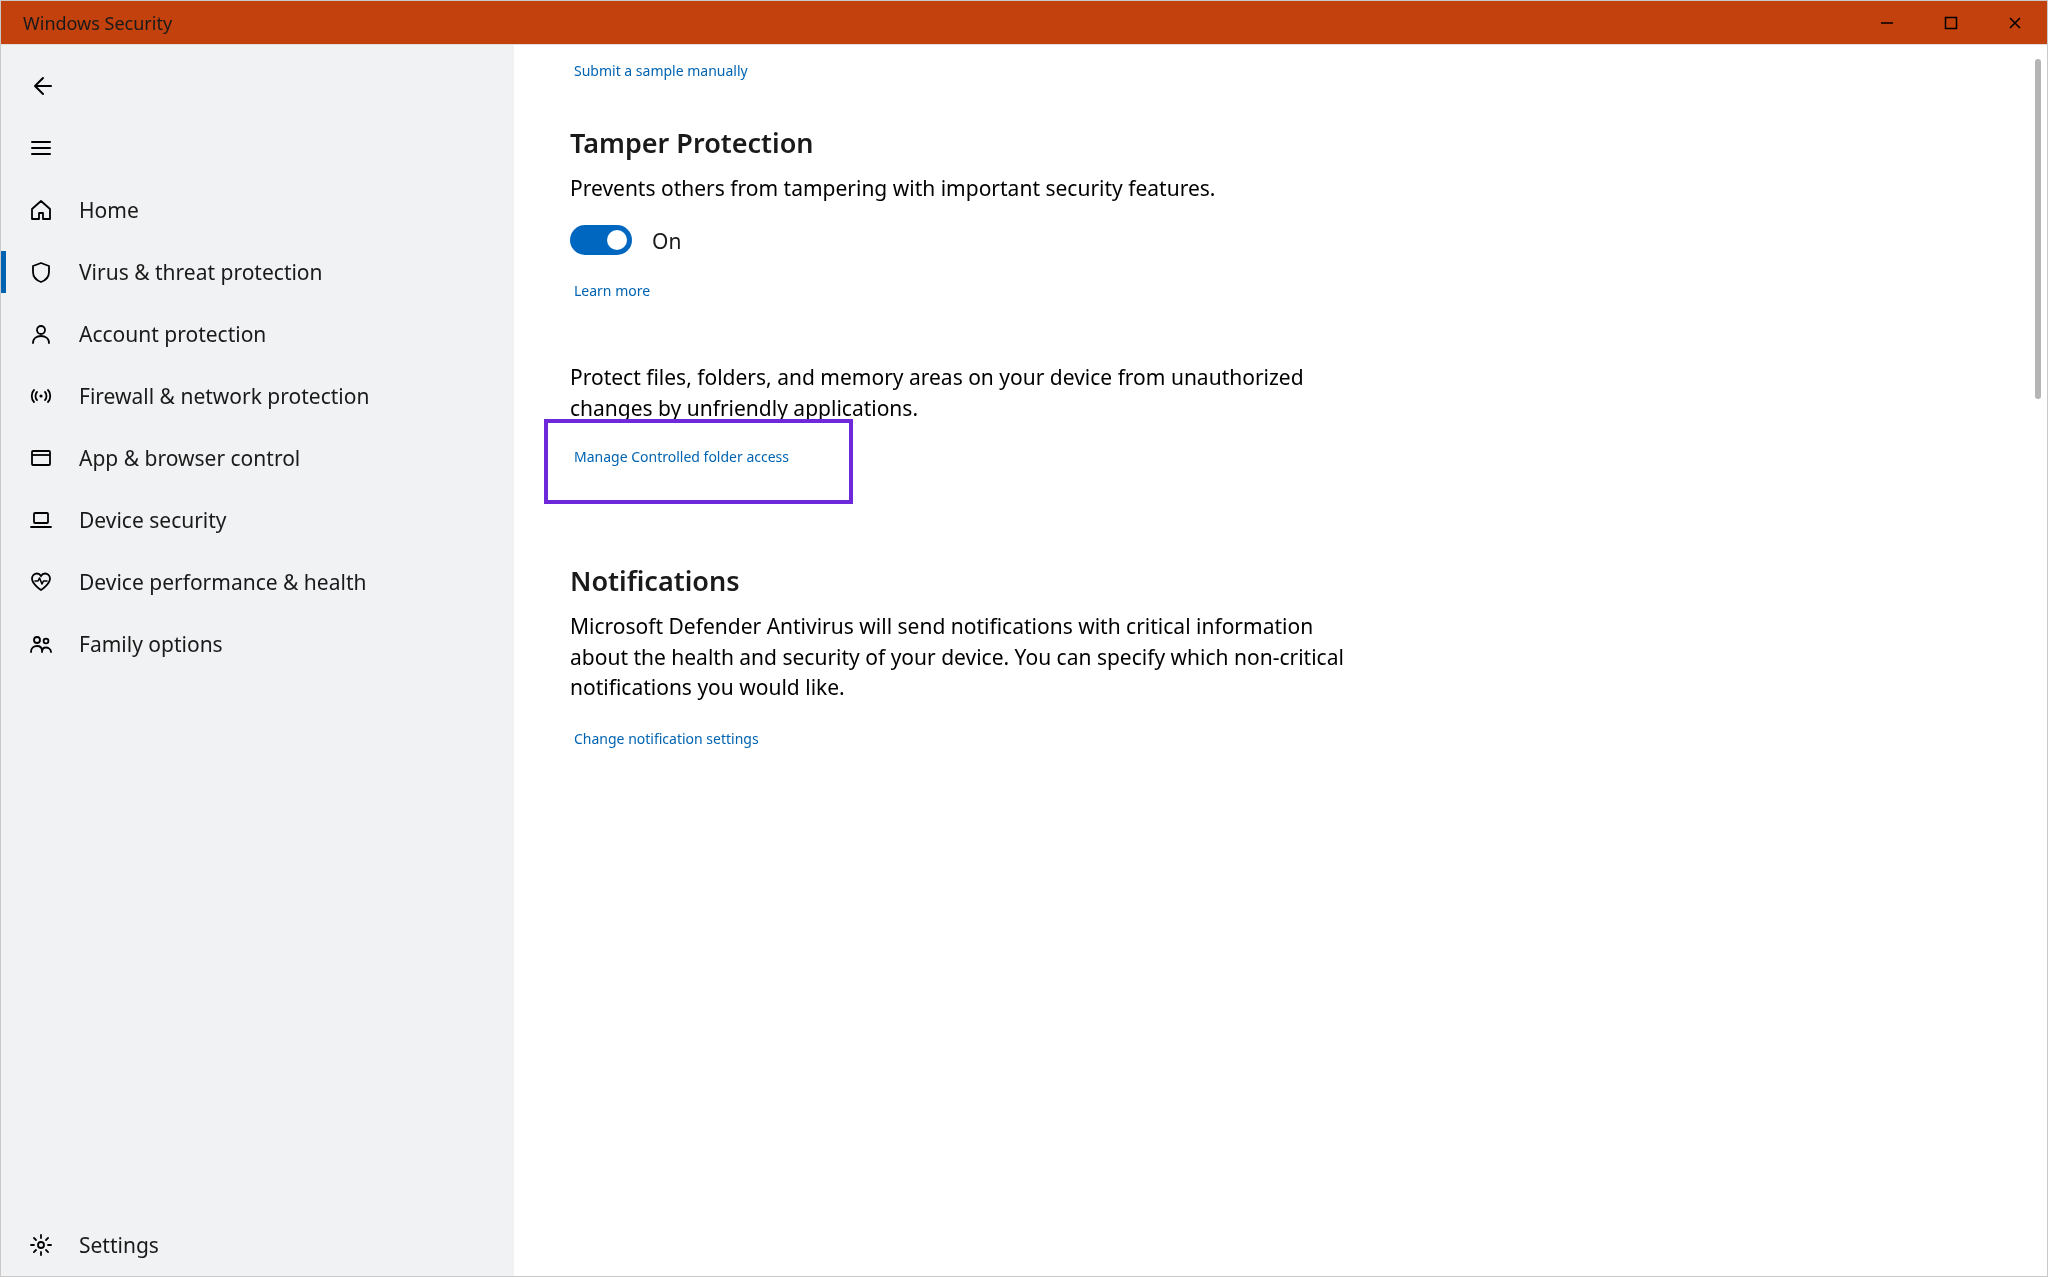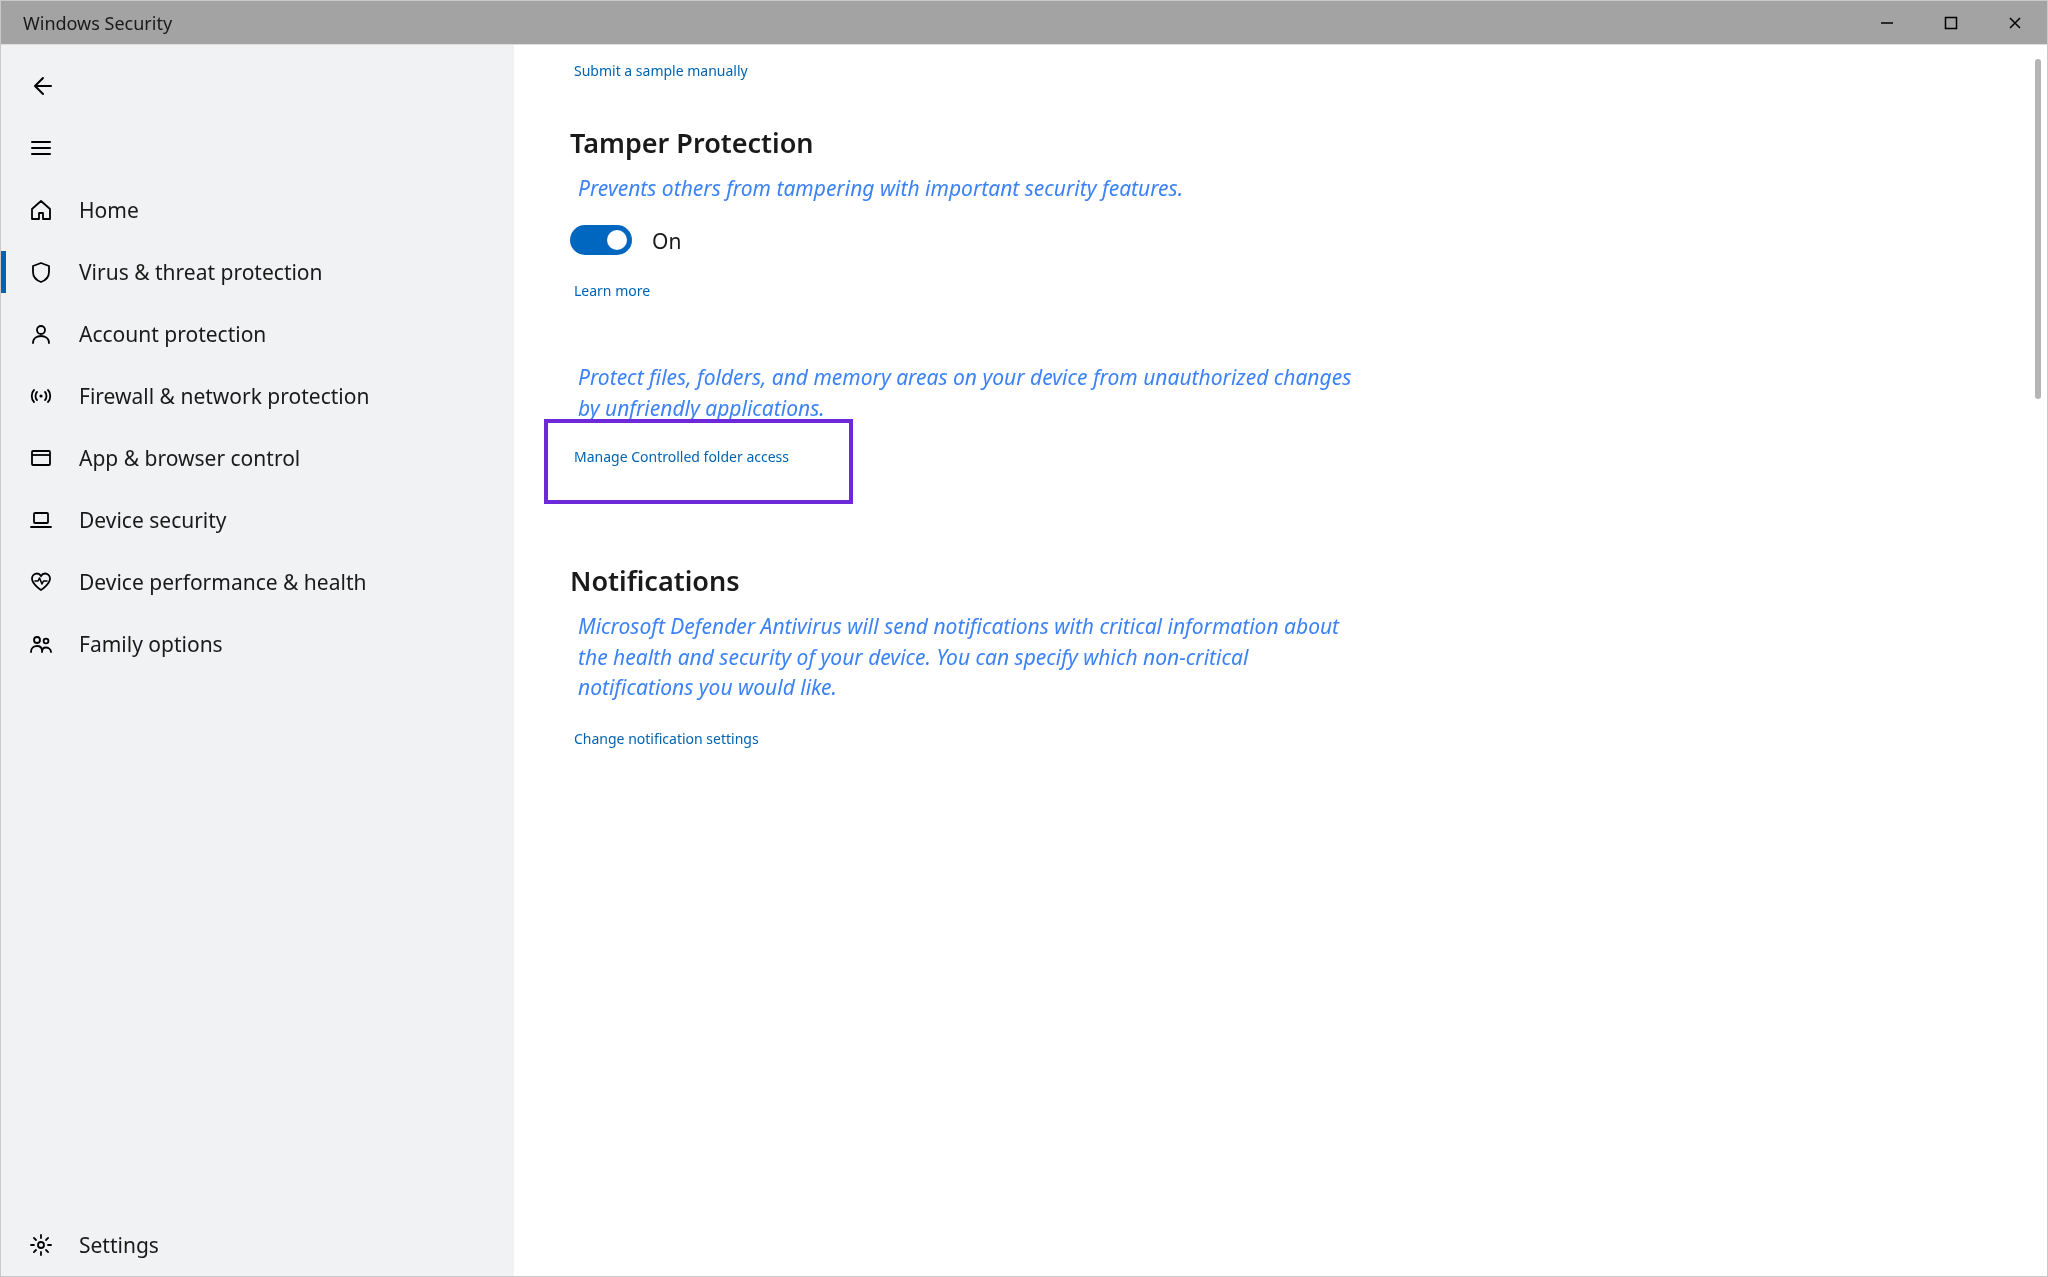--- a/index.html
+++ b/index.html
@@ -26,21 +26,21 @@
     flex-direction:column;
   }
 
   
   .titlebar {
     height:44px;
     display:flex;
     align-items:center;
     justify-content:space-between;
     border-bottom:1px solid #dedede;
-    background:#a3a3a3;
+    background:#c2410c;
   }
   .titlebar .title {
     padding-left:22px;
     font-size:18px;
     color:#1a1a1a;
   }
   .win-controls { display:flex; height:44px; }
   .win-btn {
     width:64px;
     display:flex;
@@ -106,23 +106,22 @@
   .top-link { margin-top:16px; margin-bottom:44px; }
   .section-heading {
     font-size:27px;
     font-weight:600;
     color:#1a1a1a;
     margin:0 0 12px 0;
   }
   .section-desc {
     font-size:21px;
     line-height:1.45;
-    color:#3b82f6;
-    margin:0 0 22px 8px;
-    font-style:italic;
+    color:#000000;
+    margin:0 0 22px 0;
   }
   .section { margin-bottom:58px; }
   .toggle-row {
     display:flex;
     align-items:flex-end;
     gap:20px;
     margin-bottom:22px;
   }
   .toggle {
     width:62px; height:30px;

